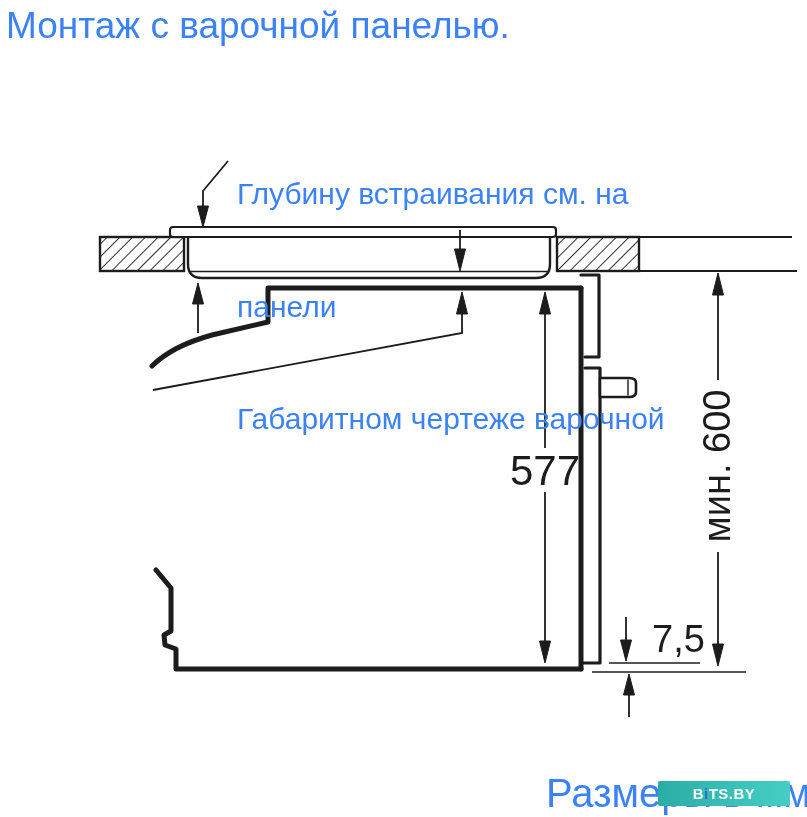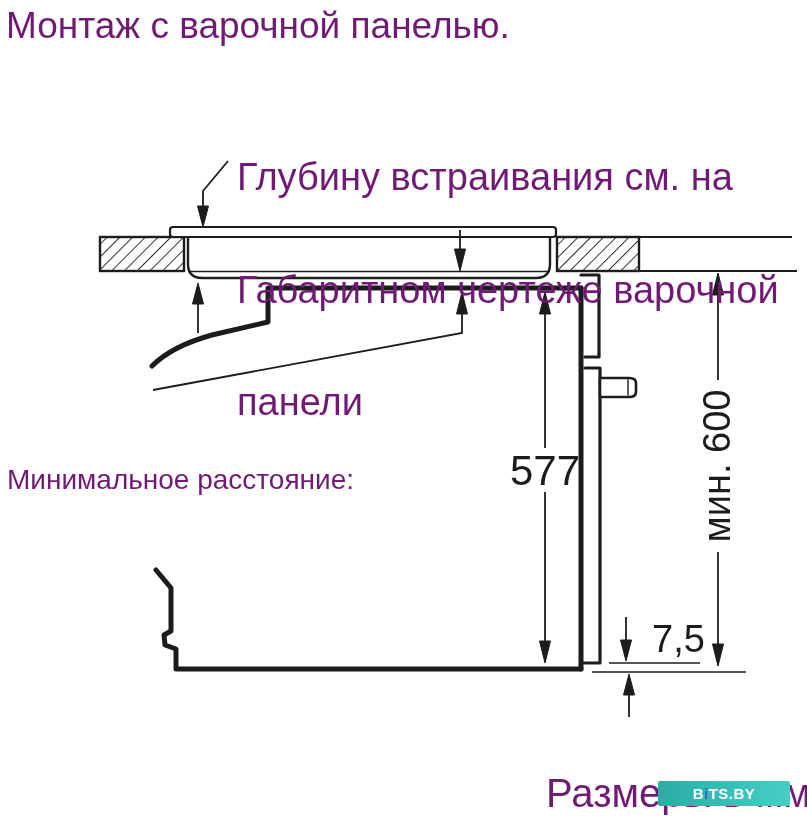--- a/index.html
+++ b/index.html
@@ -1,21 +1,21 @@
 <!DOCTYPE html>
 <html><head>
 <meta charset="utf-8">
 <style>
   html,body{margin:0;padding:0;background:#ffffff;}
   #page{position:relative;width:807px;height:817px;background:#ffffff;overflow:hidden;
         font-family:"Liberation Sans",sans-serif;color:#1c1c1c;}
   #diagram{position:absolute;left:0;top:0;width:807px;height:817px;}
-  .txt{position:absolute;white-space:pre;color:#701a75;}
+  .txt{position:absolute;white-space:pre;color:#3b82f6;}
   .title{left:6px;top:5px;font-size:37px;letter-spacing:0px;}
-  .note{left:237px;top:84px;font-size:38px;line-height:37.5px;}
+  .note{left:237px;top:100px;font-size:30px;line-height:37.5px;}
   .mindist{left:7px;top:396px;font-size:28px;line-height:33.5px;}
   .footer{left:546px;top:771px;font-size:40px;}
   .watermark{position:absolute;left:658px;top:781px;width:132px;height:25px;
              background:linear-gradient(90deg,#2aada5,#46cec5);
              display:flex;align-items:center;justify-content:center;
              font-size:15px;font-weight:bold;color:#ffffff;letter-spacing:0.5px;
              border-radius:2px;}
   .watermark .dot-i{color:#2e6bd8;}
   svg text{font-family:"Liberation Sans",sans-serif;fill:#1c1c1c;}
 </style>
@@ -91,26 +91,25 @@
       <line x1="629" y1="717" x2="629" y2="690" stroke-width="1.8"></line>
       <polygon points="629,674 623.5,695 634.5,695"></polygon>
       <text x="652" y="652" font-size="38" stroke="none">7,5</text>
     </g>
   </svg>
 
   <div class="txt title">Монтаж с варочной панелью.</div>
 
   <div class="txt note">
     <div>Глубину встраивания см. на</div>
+    <div>панели</div>
     <div>Габаритном чертеже варочной</div>
-    <div>панели</div>
   </div>
 
   <div class="txt mindist">
-    <div>Минимальное расстояние:</div>
     
     
   </div>
 
   <div class="txt footer">Размеры в мм</div>
 
   <div class="watermark">
     <span>B</span>
       <span class="dot-i">i</span>
       <span>TS.BY</span>

